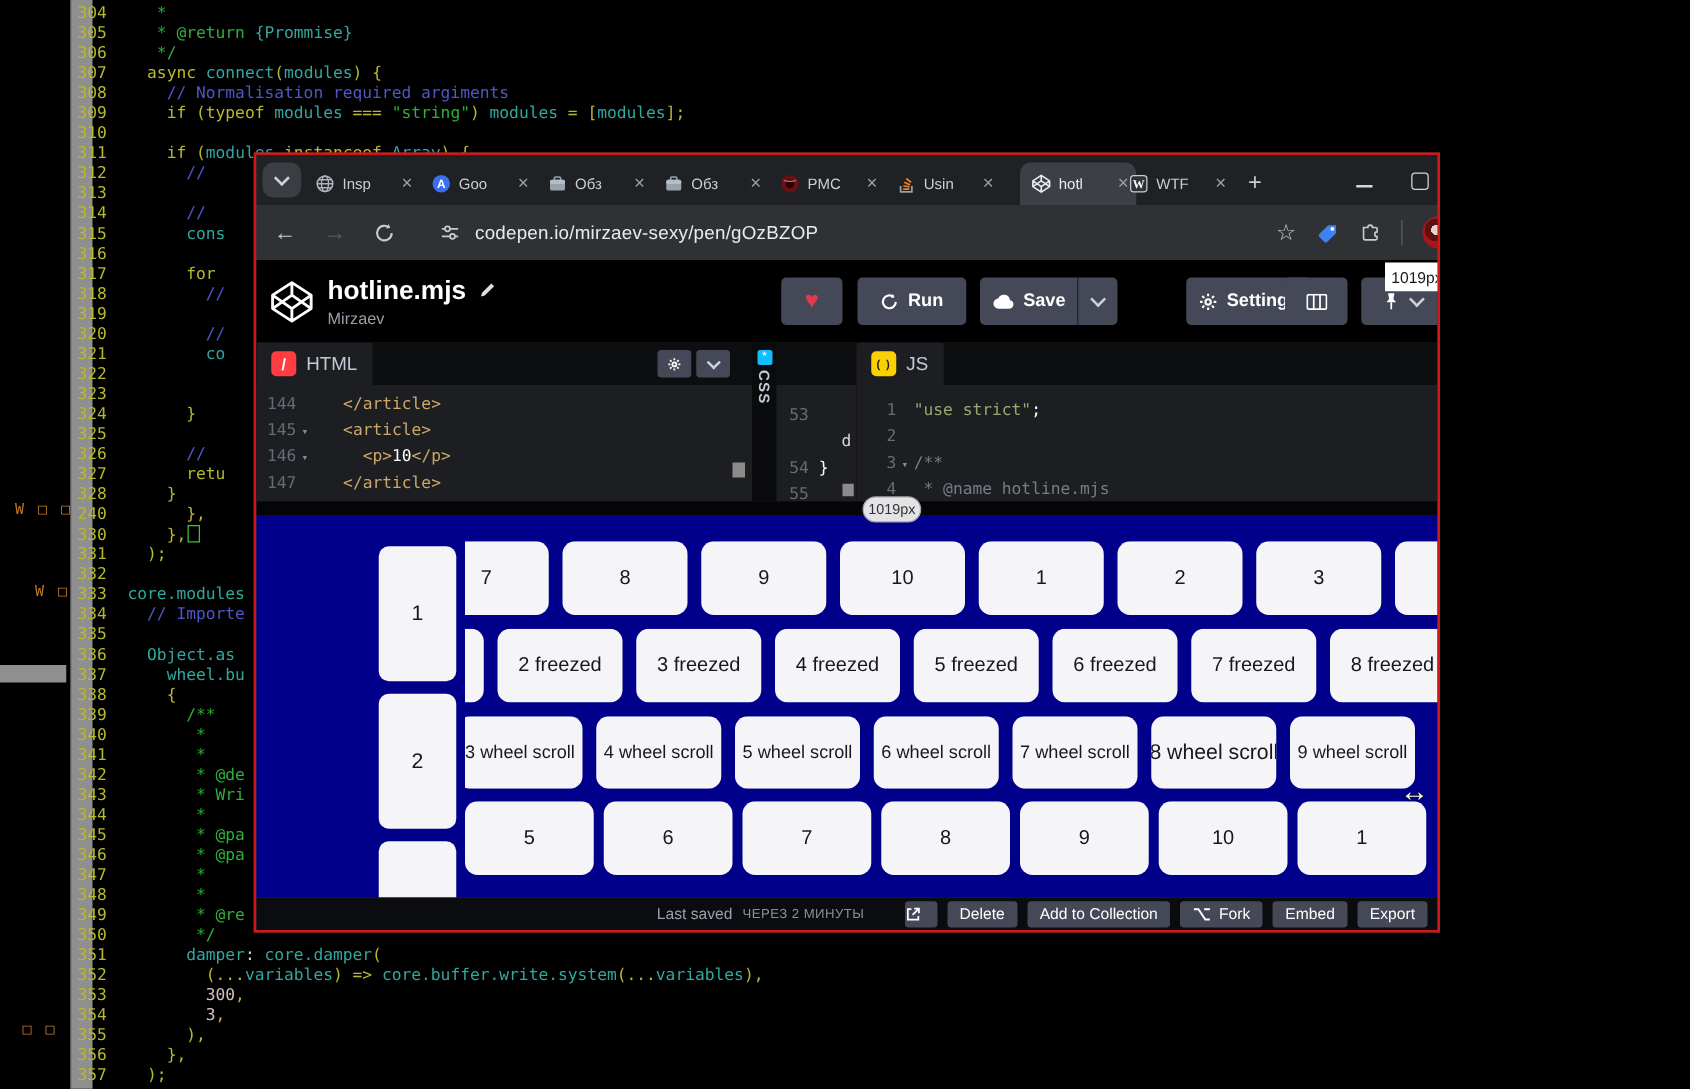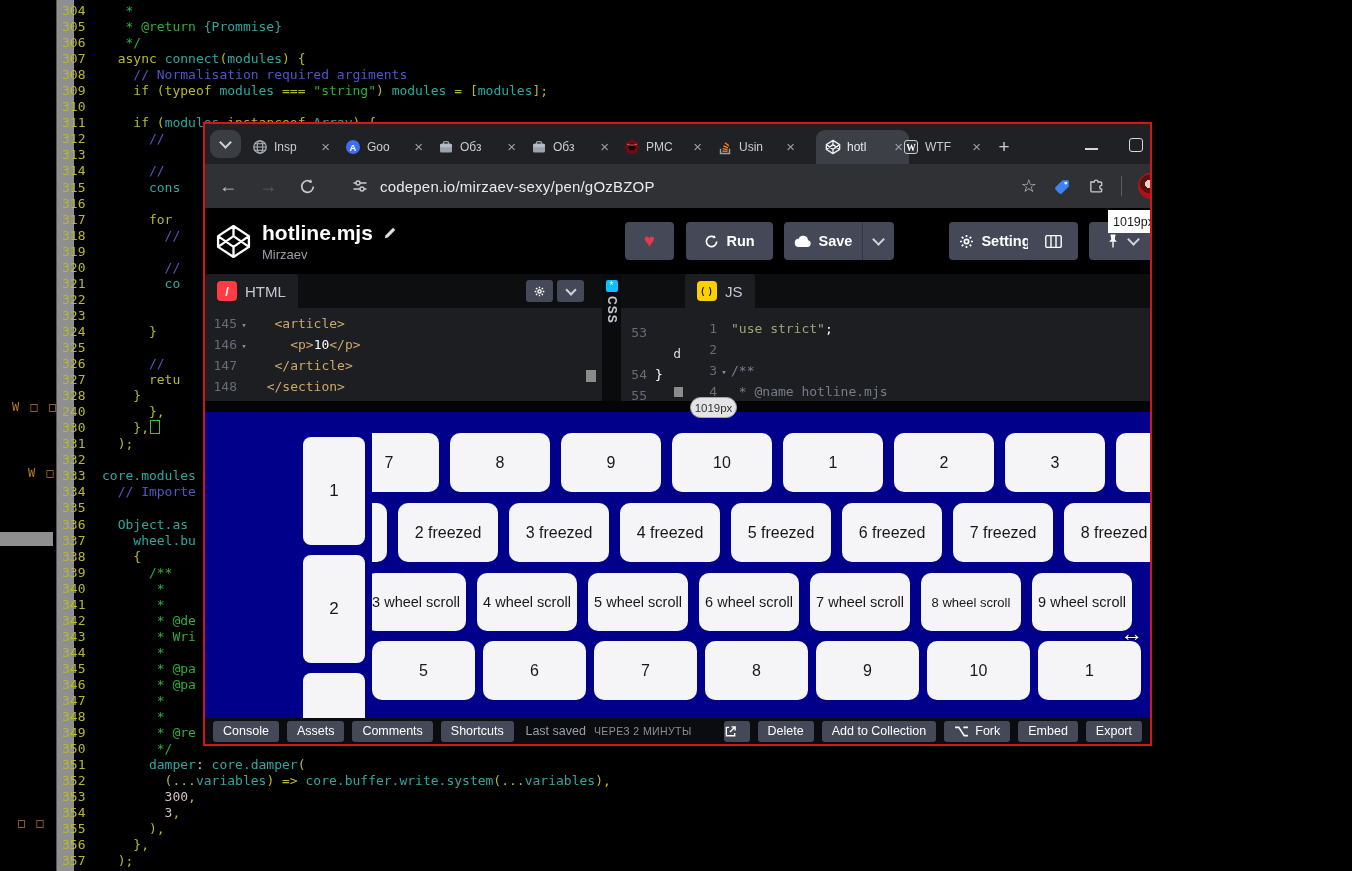--- a/index.html
+++ b/index.html
@@ -399,20 +399,21 @@
                   <path d="M8 1v2.3M8 12.7V15M1 8h2.3M12.7 8H15M3 3l1.7 1.7M11.3 11.3L13 13M13 3l-1.7 1.7M4.7 11.3L3 13"></path>
                 </g>
               </svg>
           </span>
           <span class="mini-btn">
               <span class="chev"></span>
             </span>
         </div>
       </div>
       <div class="pcode" id="html-code">
+          <div class="crow"><span class="cln">144</span><span class="cfold"></span><span class="ck-tag">   &lt;/article&gt;</span></div>
           <div class="crow"><span class="cln">145</span><span class="cfold">▾</span><span class="ck-tag">   &lt;article&gt;</span></div>
           <div class="crow"><span class="cln">146</span><span class="cfold">▾</span><span class="ck-tag">     &lt;p&gt;</span><span class="ck-wht">10</span><span class="ck-tag">&lt;/p&gt;</span></div>
           <div class="crow"><span class="cln">147</span><span class="cfold"></span><span class="ck-tag">   &lt;/article&gt;</span></div>
           <div class="crow"><span class="cln">148</span><span class="cfold"></span><span class="ck-tag">  &lt;/section&gt;</span></div>
         </div>
       <div class="scrollnub" style="right:6px;top:96px;width:10px;height:12px;"></div>
     </div>
 
     <div class="panel" id="panel-cssstrip">
       <span id="cssicon">*</span>
@@ -469,45 +470,39 @@
         <div class="pcard" style="width: 100px; height: 59px; font-size: 16px; margin-right: 11px;">6 freezed</div>
         <div class="pcard" style="width: 100px; height: 59px; font-size: 16px; margin-right: 11px;">7 freezed</div>
         <div class="pcard" style="width: 100px; height: 59px; font-size: 16px; margin-right: 11px;">8 freezed</div>
       </div>
       <div class="prow" style="top: 161px; height: 58px;">
         <div class="pcard" style="width: 100px; height: 58px; font-size: 14.5px; margin-left: -6px; margin-right: 11px;">3 wheel scroll</div>
         <div class="pcard" style="width: 100px; height: 58px; font-size: 14.5px; margin-right: 11px;">4 wheel scroll</div>
         <div class="pcard" style="width: 100px; height: 58px; font-size: 14.5px; margin-right: 11px;">5 wheel scroll</div>
         <div class="pcard" style="width: 100px; height: 58px; font-size: 14.5px; margin-right: 11px;">6 wheel scroll</div>
         <div class="pcard" style="width: 100px; height: 58px; font-size: 14.5px; margin-right: 11px;">7 wheel scroll</div>
-        <div class="pcard" style="width: 100px; height: 58px; font-size: 13px; margin-right: 11px;">8 wheel scroll</div>
+        <div class="pcard" style="width: 100px; height: 58px; font-size: 17px; margin-right: 11px;">8 wheel scroll</div>
         <div class="pcard" style="width: 100px; height: 58px; font-size: 14.5px; margin-right: 11px;">9 wheel scroll</div>
       </div>
       <div class="prow" style="top: 229px; height: 59px;">
         <div class="pcard" style="width: 103px; height: 59px; font-size: 16px; margin-left: 0px; margin-right: 8px;">5</div>
         <div class="pcard" style="width: 103px; height: 59px; font-size: 16px; margin-right: 8px;">6</div>
         <div class="pcard" style="width: 103px; height: 59px; font-size: 16px; margin-right: 8px;">7</div>
         <div class="pcard" style="width: 103px; height: 59px; font-size: 16px; margin-right: 8px;">8</div>
         <div class="pcard" style="width: 103px; height: 59px; font-size: 16px; margin-right: 8px;">9</div>
         <div class="pcard" style="width: 103px; height: 59px; font-size: 16px; margin-right: 8px;">10</div>
         <div class="pcard" style="width: 103px; height: 59px; font-size: 16px; margin-right: 8px;">1</div>
       </div>
       <div class="pcard pcol" style="top: 25px;">1</div>
       <div class="pcard pcol" style="top: 143px;">2</div>
       <div class="pcard pcol" style="top: 261px;"></div>
     </div>
   <div id="resize-cursor">↔</div>
 
   <div id="consolebar">
-    <span id="console-left" style="display:flex;gap:8px;">
-        <button class="cbtn">Console</button>
-        <button class="cbtn">Assets</button>
-        <button class="cbtn">Comments</button>
-        <button class="cbtn">Shortcuts</button>
-      </span>
     <span id="saved-label">Last saved</span>
     <span id="saved-time">ЧЕРЕЗ 2 МИНУТЫ</span>
     <button class="cbtn" id="btn-extlink">
       <svg viewBox="0 0 14 14" width="13" height="13">
           <path d="M5.5 2.5H2.5v9h9V8.5" fill="none" stroke="#fff" stroke-width="1.5"></path>
           <path d="M8 2h4v4M12 2L6.5 7.5" fill="none" stroke="#fff" stroke-width="1.5"></path>
         </svg>
     </button>
     <span id="console-right" style="display:flex;gap:8px;">
         <button class="cbtn">Delete</button>

